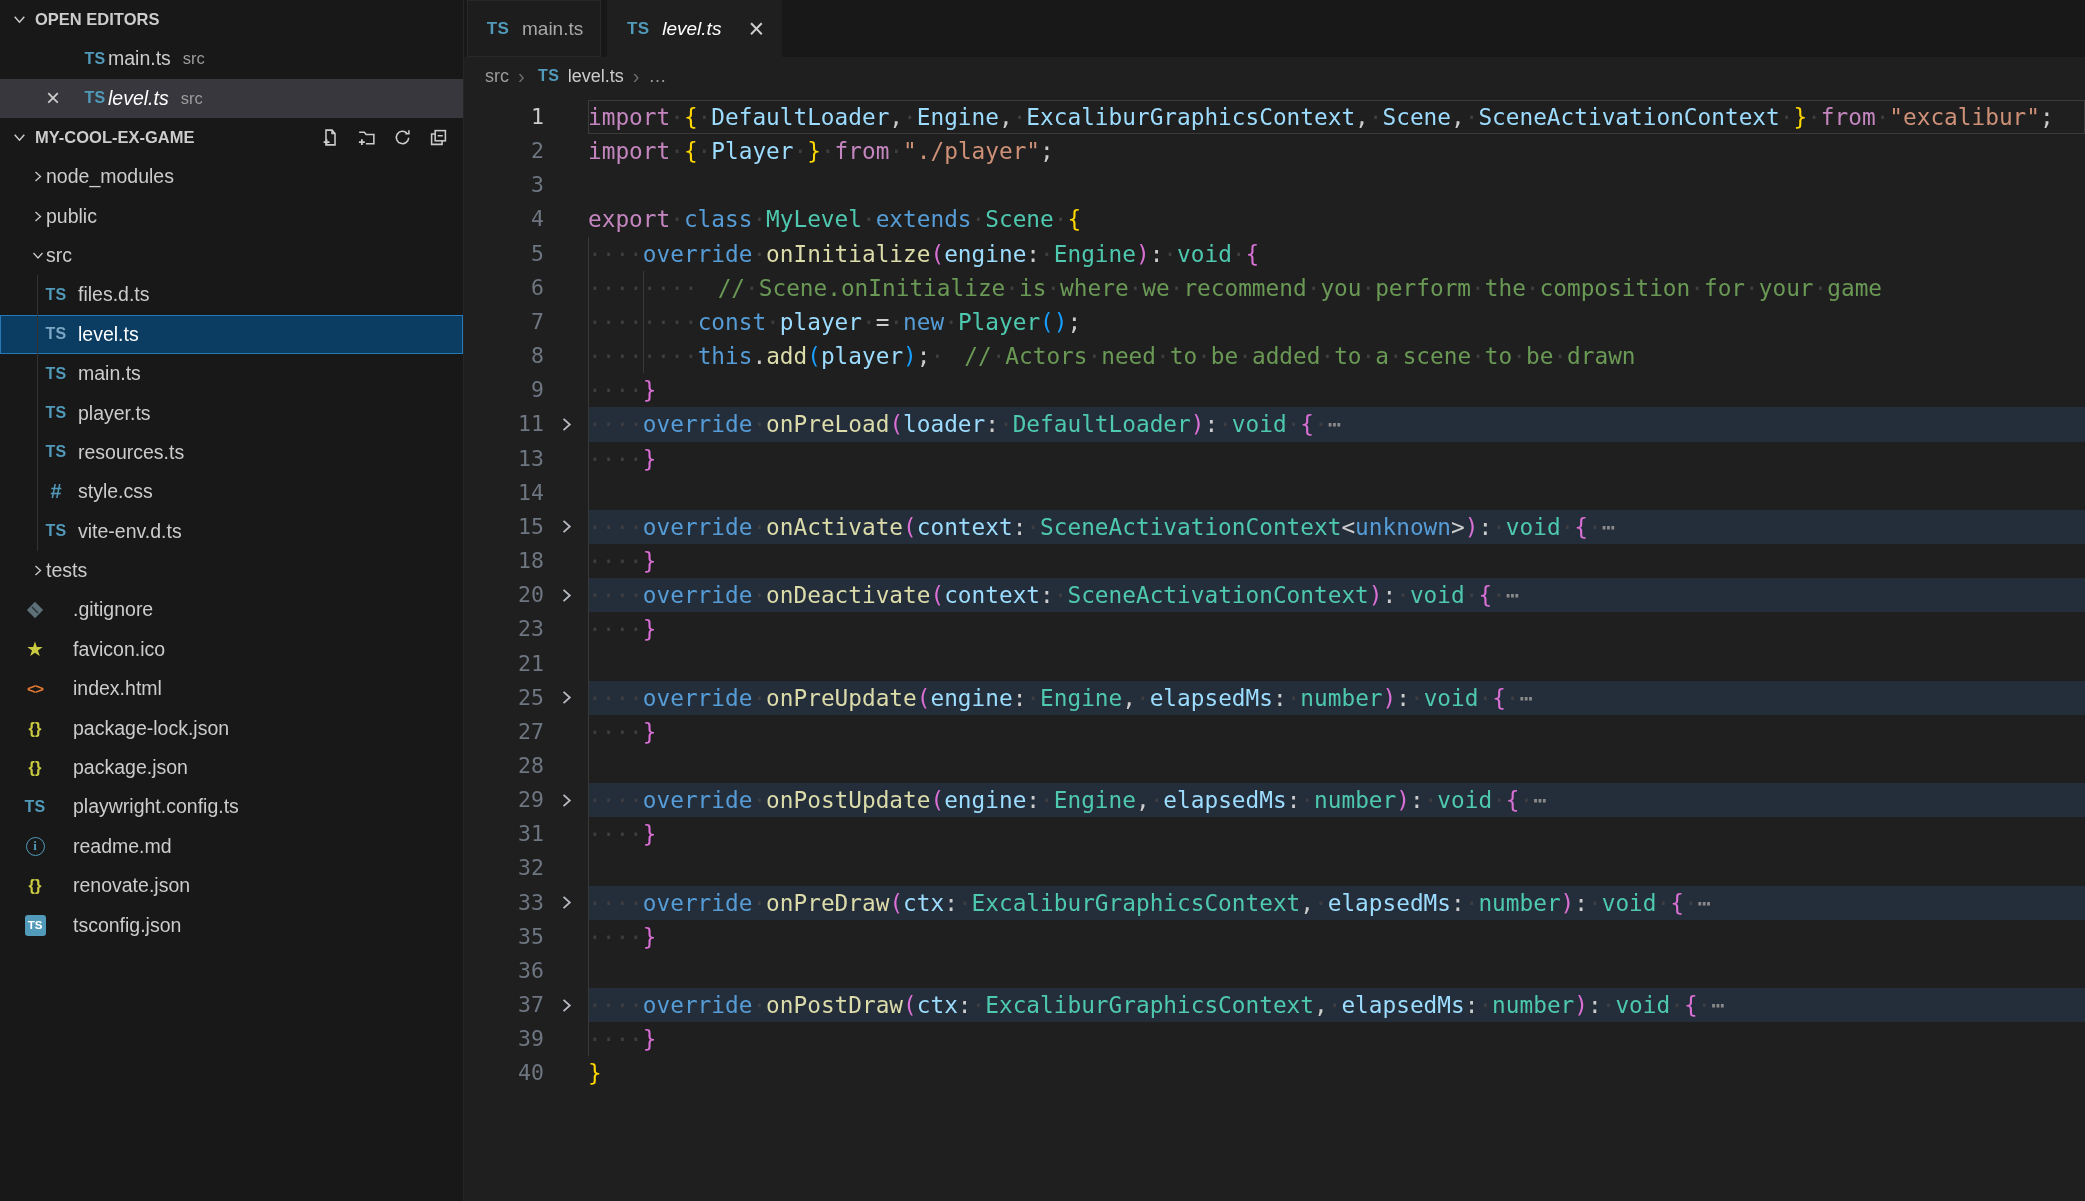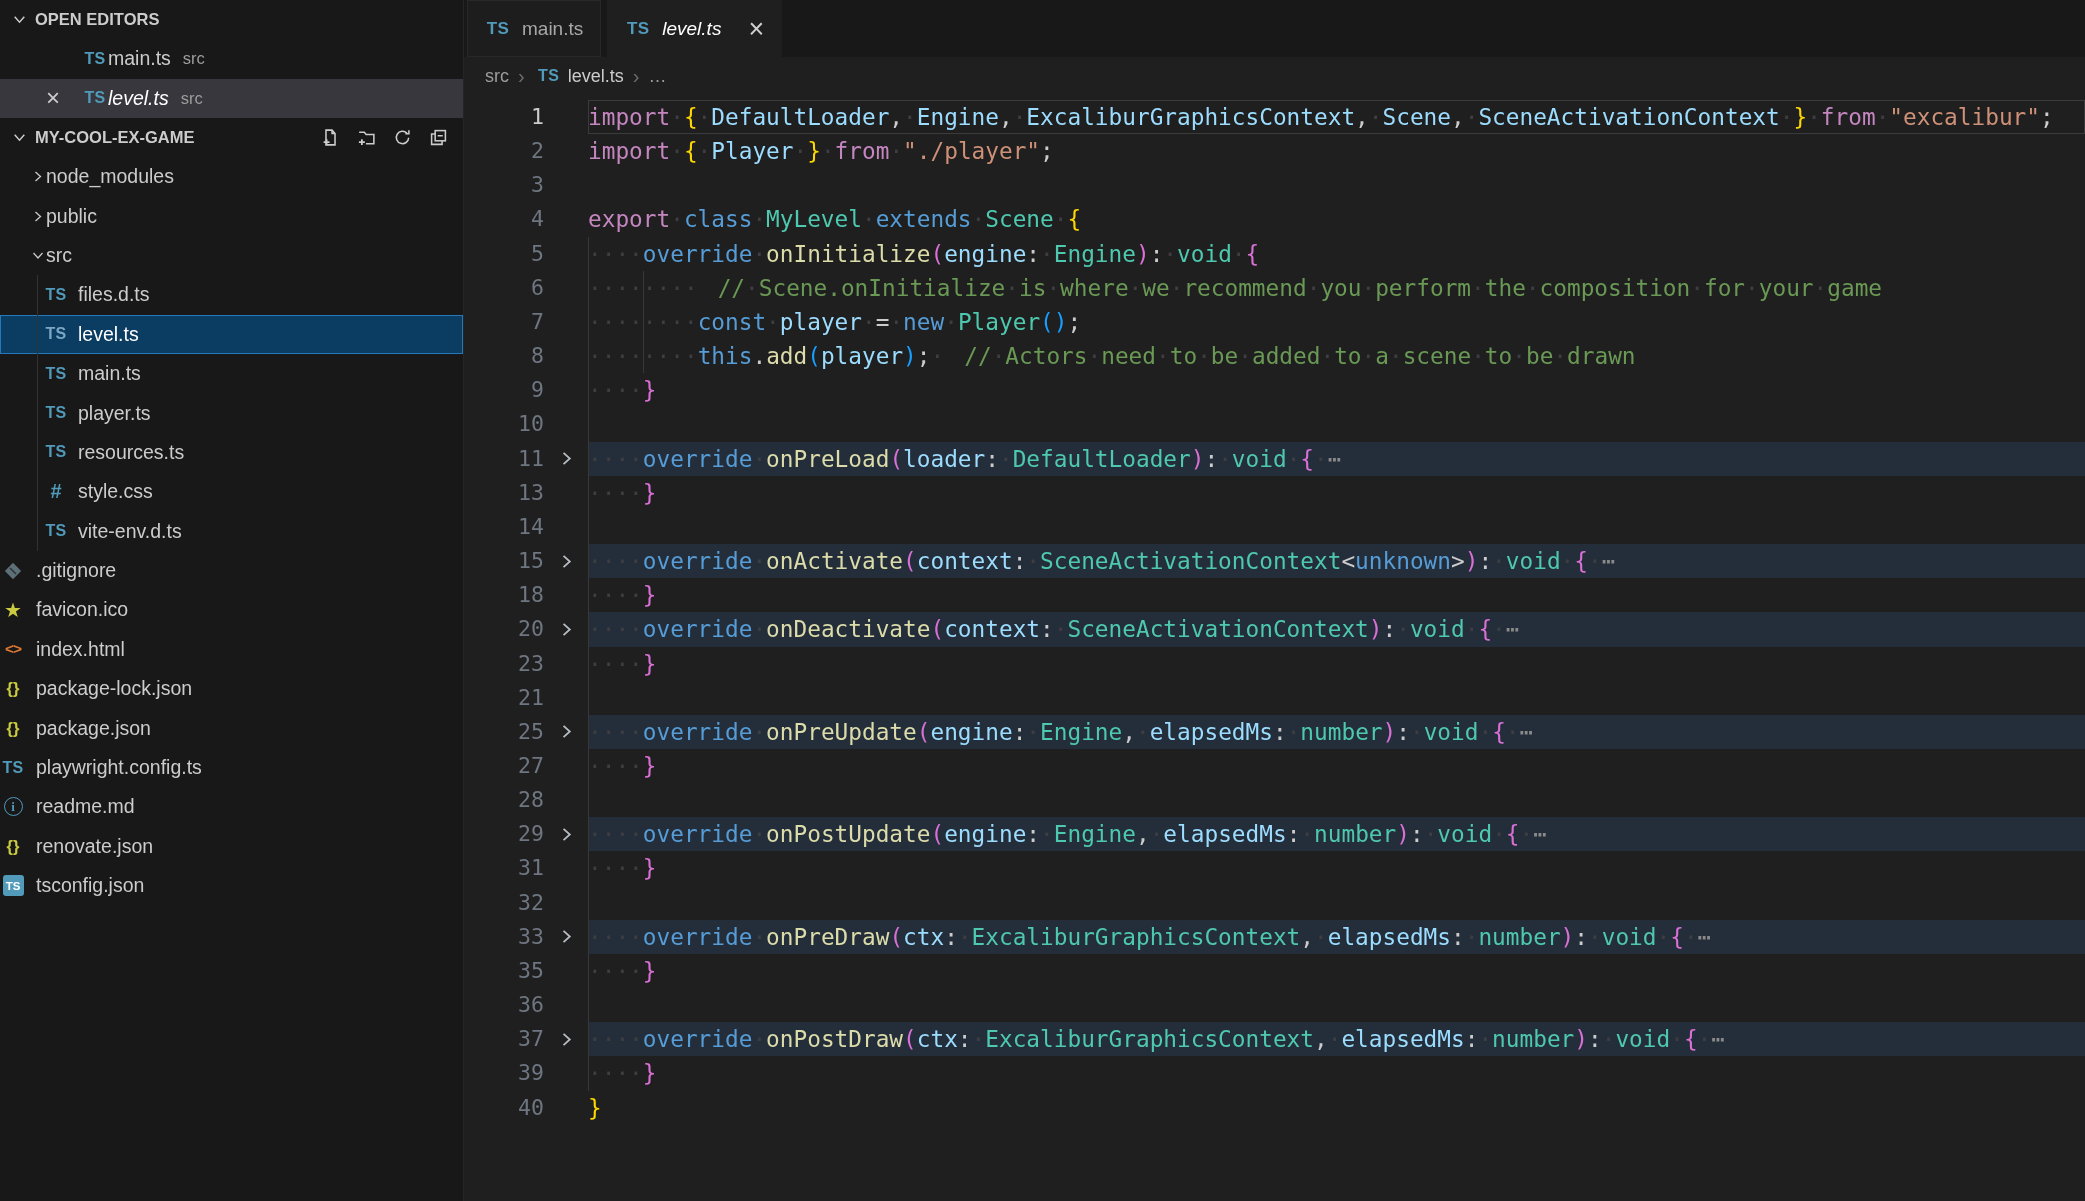--- a/index.html
+++ b/index.html
@@ -16,21 +16,21 @@
   .sect-actions .abtn { width:22px; height:22px; display:flex; align-items:center; justify-content:center; cursor:pointer; }
 
   .oe-row { height:39.5px; display:flex; align-items:center; padding-left:46px; font-size:19.5px; }
   .oe-row .close-slot { width:36px; font-size:24px; color:#cccccc; }
   .oe-row.sel { background:#37373d; color:#ffffff; }
   .oe-row .dec { margin-left:12px; color:#9d9d9d; font-size:16.5px; }
   .italic { font-style:italic; }
 
   .row { height:39.4px; display:flex; align-items:center; font-size:19.5px; position:relative; color:#cccccc; }
   .row.folder { padding-left:30px; }
-  .row.rootfile { gap:10px; }
+  .row.rootfile { padding-left:22px; gap:25px; }
   .row.lvl1 { padding-left:43px; gap:9px; }
   .row.lvl1::before { content:""; position:absolute; left:37px; top:0; bottom:0; width:1px; background:#323232; }
   .row.sel { background:#0b3c61; color:#ffffff; box-shadow:inset 0 0 0 1px #2679b8; }
   .ic { width:26px; display:flex; justify-content:center; align-items:center; flex-shrink:0; }
   .ic-ts { color:#519aba; font-weight:bold; font-size:16px; letter-spacing:.4px; }
   .row.sel .ic-ts { color:#7ba7c4; }
   .ic-css { color:#519aba; font-weight:bold; font-size:20px; }
   .ic-json { color:#cbcb41; font-weight:bold; font-size:16.5px; }
   .ic-html { color:#e37933; font-weight:bold; font-size:15.5px; letter-spacing:-1px; }
   .ic-star { color:#cbcb41; font-size:20px; }
@@ -173,20 +173,28 @@
         <span>resources.ts</span>
       </div>
       <div class="row lvl1">
         <span class="ic ic-css">#</span>
         <span>style.css</span>
       </div>
       <div class="row lvl1">
         <span class="ic ic-ts">TS</span>
         <span>vite-env.d.ts</span>
       </div>
+      <div class="row folder">
+        <span class="ic" style="width:16px">
+          <svg width="17" height="17" viewBox="0 0 16 16" fill="none" stroke="#cccccc" stroke-width="1.3">
+            <path d="M5.5 3.5L10.5 8l-5 4.5"></path>
+          </svg>
+        </span>
+        <span>tests</span>
+      </div>
       <div class="row rootfile">
         <span class="ic">
           <svg width="20" height="20" viewBox="0 0 16 16">
             <rect x="3.4" y="3.4" width="9.2" height="9.2" transform="rotate(45 8 8)" fill="#5d6f77"></rect>
             <path d="M5.6 5.6l4.8 4.8" stroke="#2b3337" stroke-width="1.2"></path>
           </svg>
         </span>
         <span>.gitignore</span>
       </div>
       <div class="row rootfile">
@@ -294,25 +302,20 @@
       <div class="cl">
         <span class="ln">8</span>
         <span class="fslot"></span>
         <span class="cc"><span class="gd" style="left:0.0px"></span><span class="gd" style="left:54.6px"></span><span class="t-pun"><span class="dt">·</span><span class="dt">·</span><span class="dt">·</span><span class="dt">·</span><span class="dt">·</span><span class="dt">·</span><span class="dt">·</span><span class="dt">·</span></span><span class="t-kwb">this</span><span class="t-pun">.</span><span class="t-fn">add</span><span class="t-b3">(</span><span class="t-var">player</span><span class="t-b3">)</span><span class="t-pun">;<span class="dt">·</span></span><span class="t-com">//<span class="dt">·</span>Actors<span class="dt">·</span>need<span class="dt">·</span>to<span class="dt">·</span>be<span class="dt">·</span>added<span class="dt">·</span>to<span class="dt">·</span>a<span class="dt">·</span>scene<span class="dt">·</span>to<span class="dt">·</span>be<span class="dt">·</span>drawn</span></span>
       </div>
       <div class="cl">
         <span class="ln">9</span>
         <span class="fslot"></span>
         <span class="cc"><span class="gd" style="left:0.0px"></span><span class="t-pun"><span class="dt">·</span><span class="dt">·</span><span class="dt">·</span><span class="dt">·</span></span><span class="t-b2">}</span></span>
       </div>
-      <div class="cl">
-        <span class="ln">10</span>
-        <span class="fslot"></span>
-        <span class="cc"><span class="gd" style="left:0.0px"></span></span>
-      </div>
       <div class="cl folded">
         <span class="ln">11</span>
         <span class="fslot">
           <svg width="19" height="19" viewBox="0 0 16 16">
             <path d="M5.5 3.2L10.8 8l-5.3 4.8" stroke="#b8bcc2" stroke-width="1.5" fill="none"></path>
           </svg>
         </span>
         <span class="cc"><span class="gd" style="left:0.0px"></span><span class="t-pun"><span class="dt">·</span><span class="dt">·</span><span class="dt">·</span><span class="dt">·</span></span><span class="t-kwb">override<span class="dt">·</span></span><span class="t-fn">onPreLoad</span><span class="t-b2">(</span><span class="t-var">loader</span><span class="t-pun">:<span class="dt">·</span></span><span class="t-typ">DefaultLoader</span><span class="t-b2">)</span><span class="t-pun">:<span class="dt">·</span></span><span class="t-typ">void<span class="dt">·</span></span><span class="t-b2">{</span><span class="t-pun"><span class="dt">·</span></span><span class="t-fold">⋯</span></span>
       </div>
       <div class="cl">

